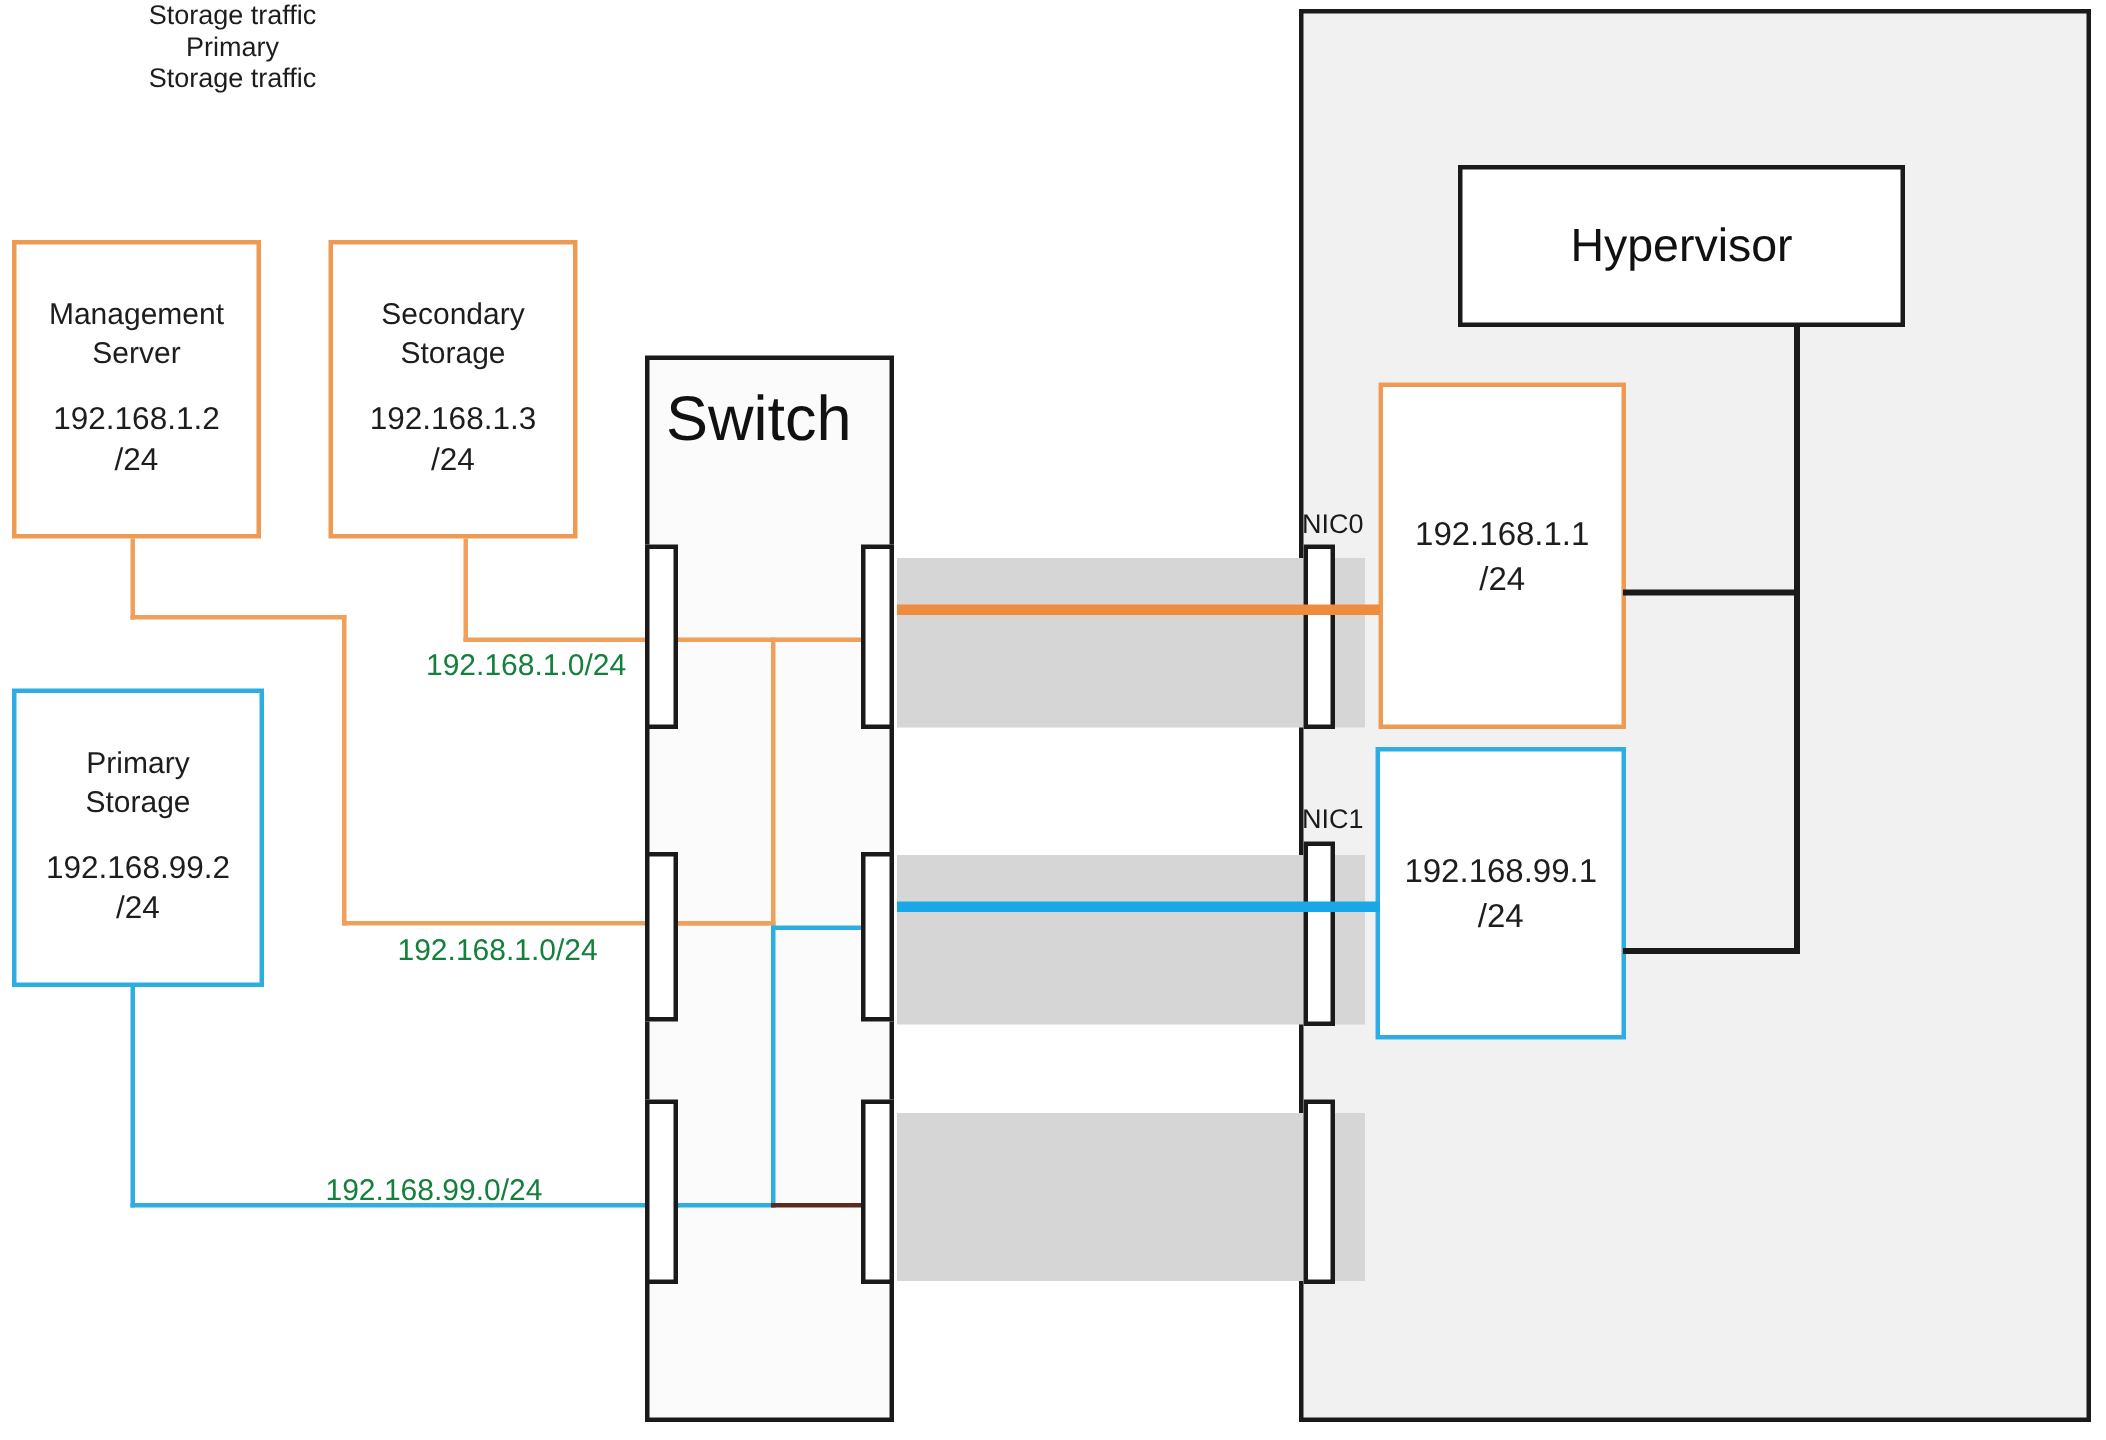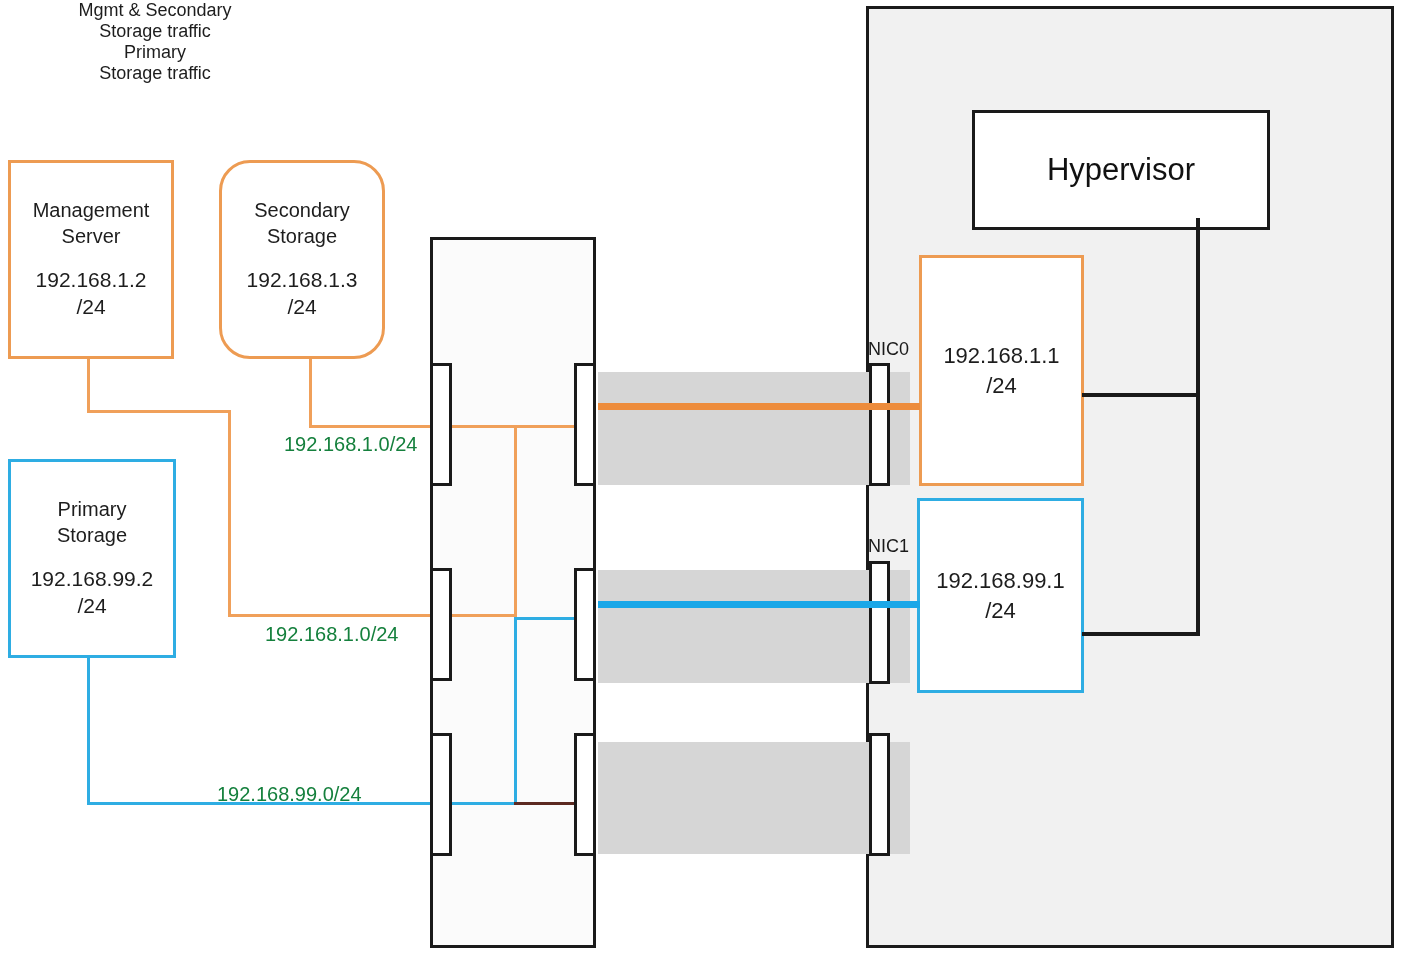--- a/index.html
+++ b/index.html
@@ -46,21 +46,21 @@
   .ip-lbl{font-size:22px;color:#1d1d1d;line-height:1.35;}
 </style>
 </head>
 <body>
 
 <div id="canvas">
 
   <div class="shell" style="left:866px;top:6px;width:528px;height:942px;"></div>
 
 
-  <div class="box black" style="left:972px;top:110px;width:298px;height:120px;text-align:center;">
+  <div class="box black" style="left:972px;top:110px;width:298px;height:108px;text-align:center;">
     <span class="hv-lbl">Hypervisor</span>
   </div>
 
   <div class="wire k" style="left:1196px;top:218px;width:4px;height:418px;"></div>
   <div class="wire k" style="left:1082px;top:393px;width:118px;height:4px;"></div>
   <div class="wire k" style="left:1082px;top:632px;width:118px;height:4px;"></div>
   <div class="wire k" style="left:1196px;top:393px;width:4px;height:243px;"></div>
 
   <div class="box orange" style="left:919px;top:255px;width:165px;height:231px;">
     <div class="ip-lbl">
@@ -71,26 +71,26 @@
 
   <div class="box blue" style="left:917px;top:498px;width:167px;height:195px;">
     <div class="ip-lbl">
       <span>192.168.99.1</span><br>
       <span>/24</span>
     </div>
   </div>
 
   <div class="shell shell-white" style="left:430px;top:237px;width:166px;height:711px;"></div>
 
+  <div class="title-switch" style="left:444px;top:255px;">Switch</div>
 
   <div class="band" style="left:598px;top:372px;width:312px;height:113px;"></div>
   <div class="band" style="left:598px;top:570px;width:312px;height:113px;"></div>
   <div class="band" style="left:598px;top:742px;width:312px;height:112px;"></div>
 
-  <div class="traffic-lbl" style="left:600px;top:383px;width:310px;">Mgmt &amp; Secondary</div>
   <div class="traffic-lbl" style="left:600px;top:411px;width:310px;">Storage traffic</div>
 
   <div class="traffic-lbl" style="left:600px;top:581px;width:310px;">Primary</div>
   <div class="traffic-lbl" style="left:600px;top:609px;width:310px;">Storage traffic</div>
 
   <div class="trunk o" style="left:598px;top:403px;width:322px;height:7px;"></div>
   <div class="trunk b" style="left:598px;top:601px;width:322px;height:7px;"></div>
 
   <div class="port" style="left:430px;top:363px;width:22px;height:123px;"></div>
   <div class="port" style="left:430px;top:568px;width:22px;height:113px;"></div>
@@ -108,21 +108,21 @@
   <div class="lbl nic-lbl" style="left:868px;top:536px;">NIC1</div>
 
   <div class="box orange" style="left:8px;top:160px;width:166px;height:199px;">
     <span class="node-name">Management</span>
     <span class="node-name">Server</span>
     <span class="gap"></span>
     <span class="node-ip">192.168.1.2</span>
     <span class="node-ip">/24</span>
   </div>
 
-  <div class="box orange" style="left:219px;top:160px;width:166px;height:199px;border-radius:31px;">
+  <div class="box orange" style="left:219px;top:160px;width:166px;height:199px;">
     <span class="node-name">Secondary</span>
     <span class="node-name">Storage</span>
     <span class="gap"></span>
     <span class="node-ip">192.168.1.3</span>
     <span class="node-ip">/24</span>
   </div>
 
   <div class="box blue" style="left:8px;top:459px;width:168px;height:199px;">
     <span class="node-name">Primary</span>
     <span class="node-name">Storage</span>

